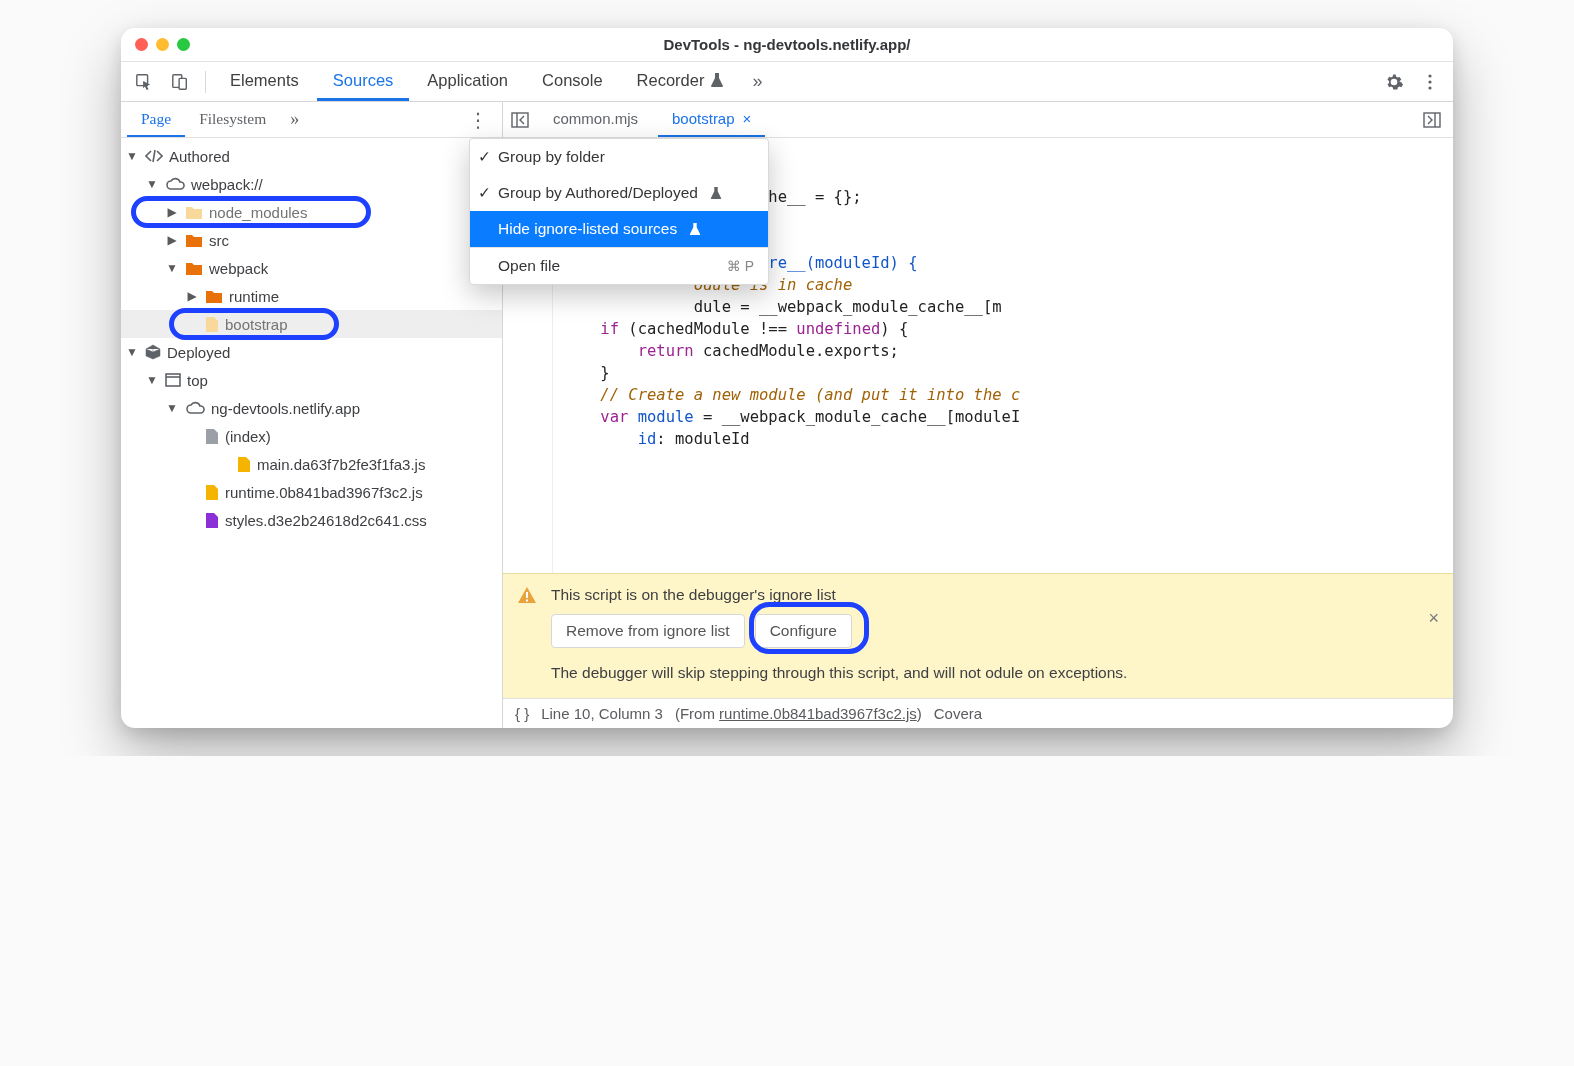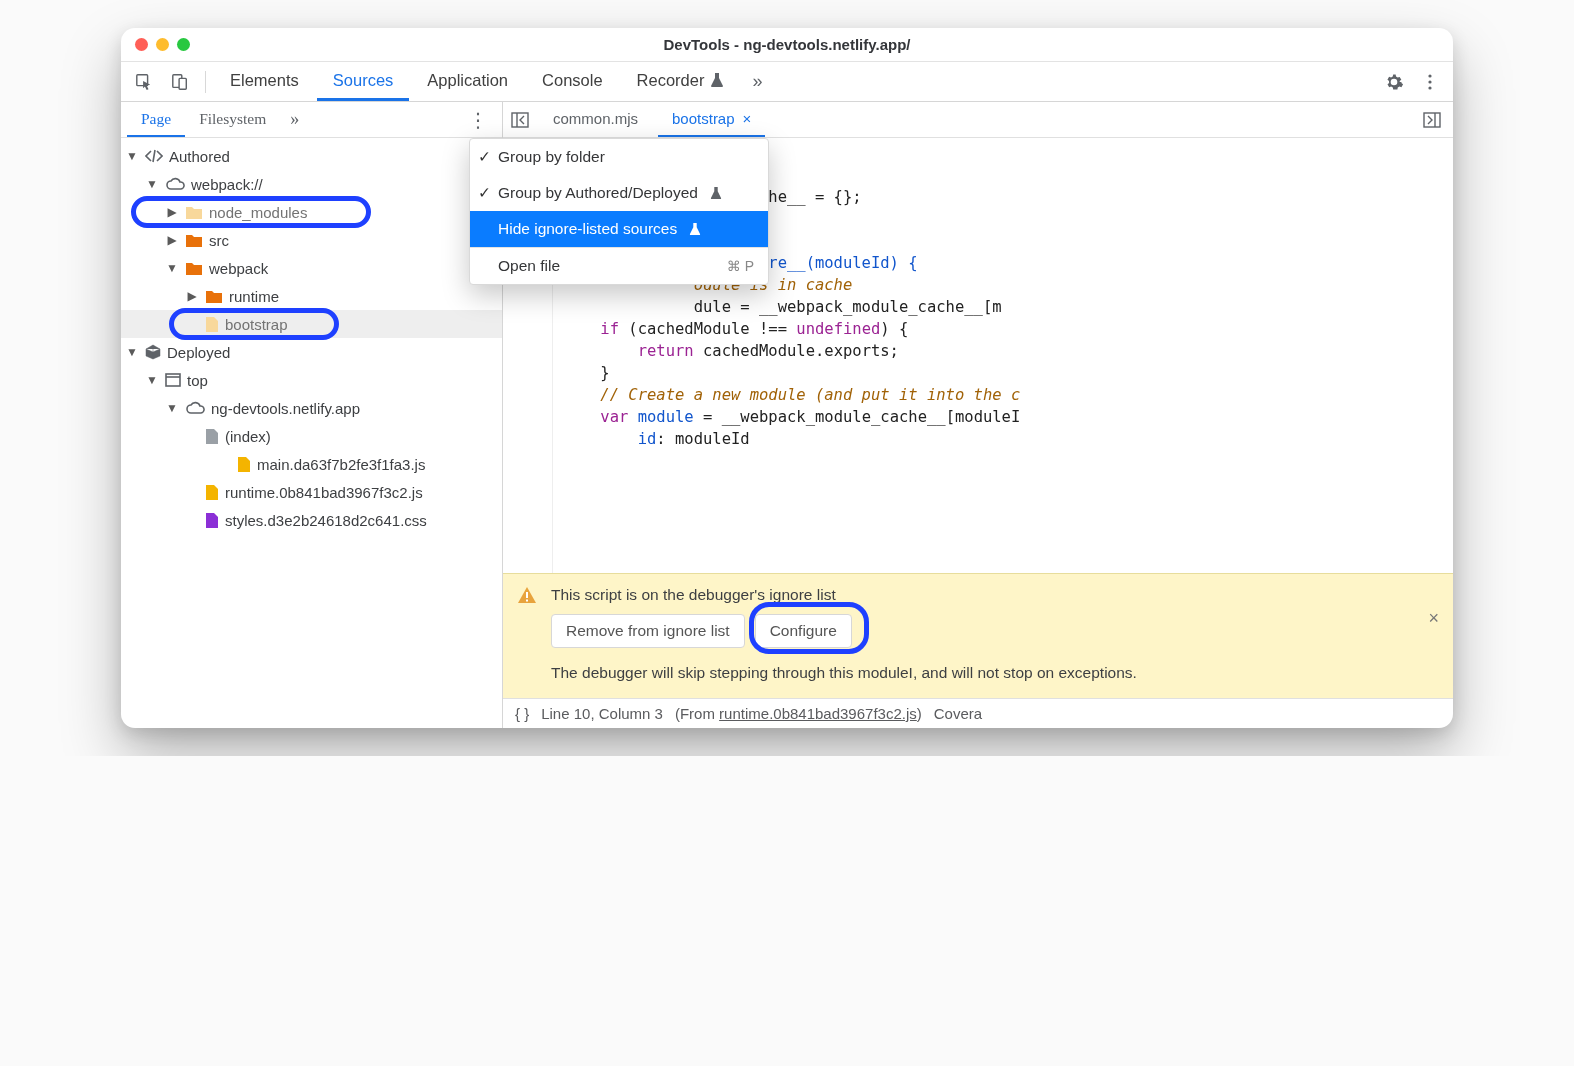--- a/index.html
+++ b/index.html
@@ -339,21 +339,21 @@
               <rect x="9" y="13.5" width="2" height="2" fill="#fff"></rect>
             </svg>
         </span>
         <div>This script is on the debugger's ignore list</div>
         <div class="warn-buttons">
           <button class="wbtn">Remove from ignore list</button>
           <button class="wbtn">Configure</button>
           <div class="hl-cfg"></div>
         </div>
         <span class="warn-close">×</span>
-        <div class="warnexp">The debugger will skip stepping through this moduleI, and will not stop on exceptions.</div>
+        <div class="warnexp">The debugger will skip stepping through this script, and will not odule on exceptions.</div>
       </div>
 
       <div class="statusbar">
         <span>{ }</span>
         <span>Line 10, Column 3</span>
         <span>
           <span>(From </span><span class="src">runtime.0b841bad3967f3c2.js</span><span>)</span>
         </span>
         <span>Covera</span>
       </div>

